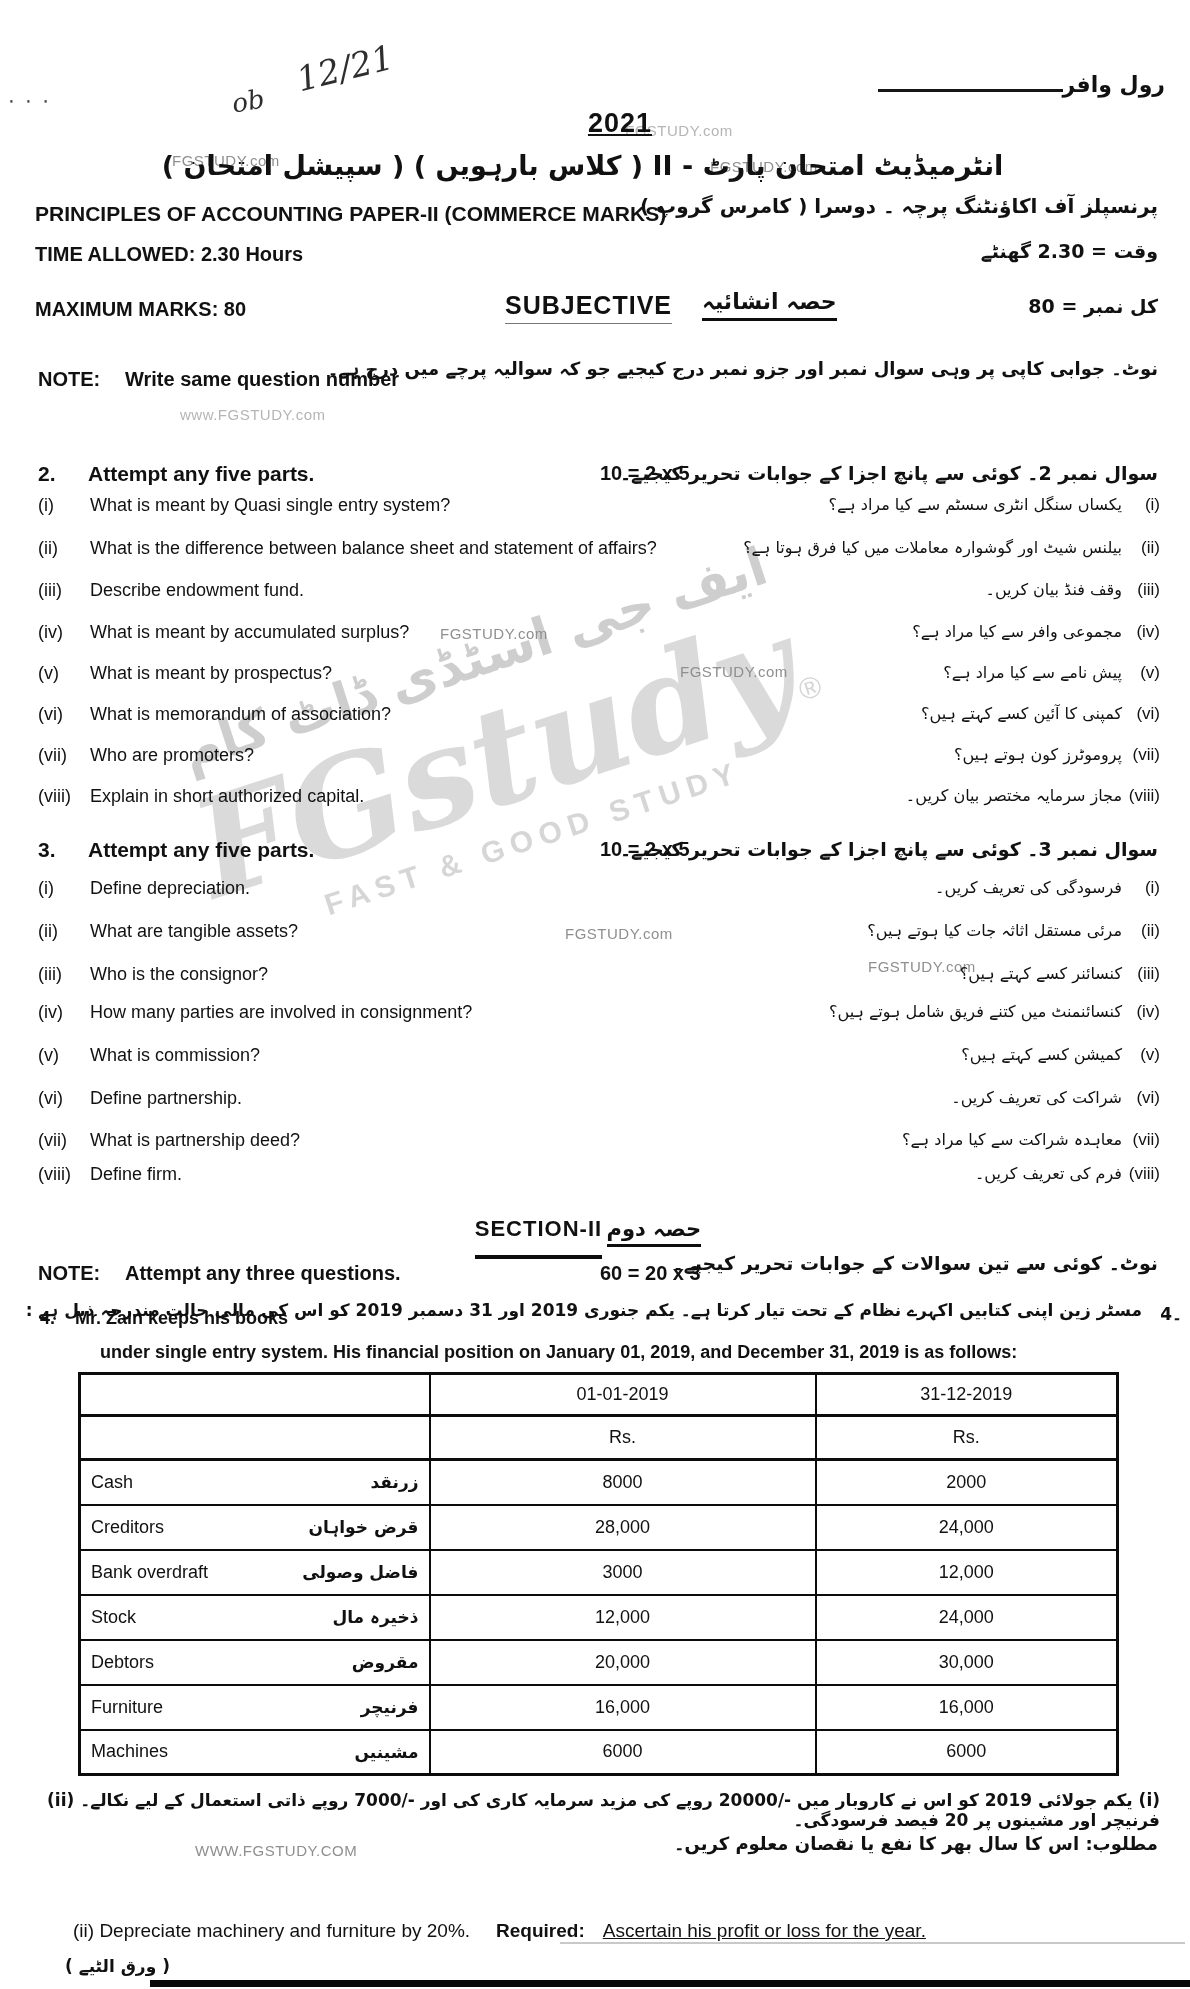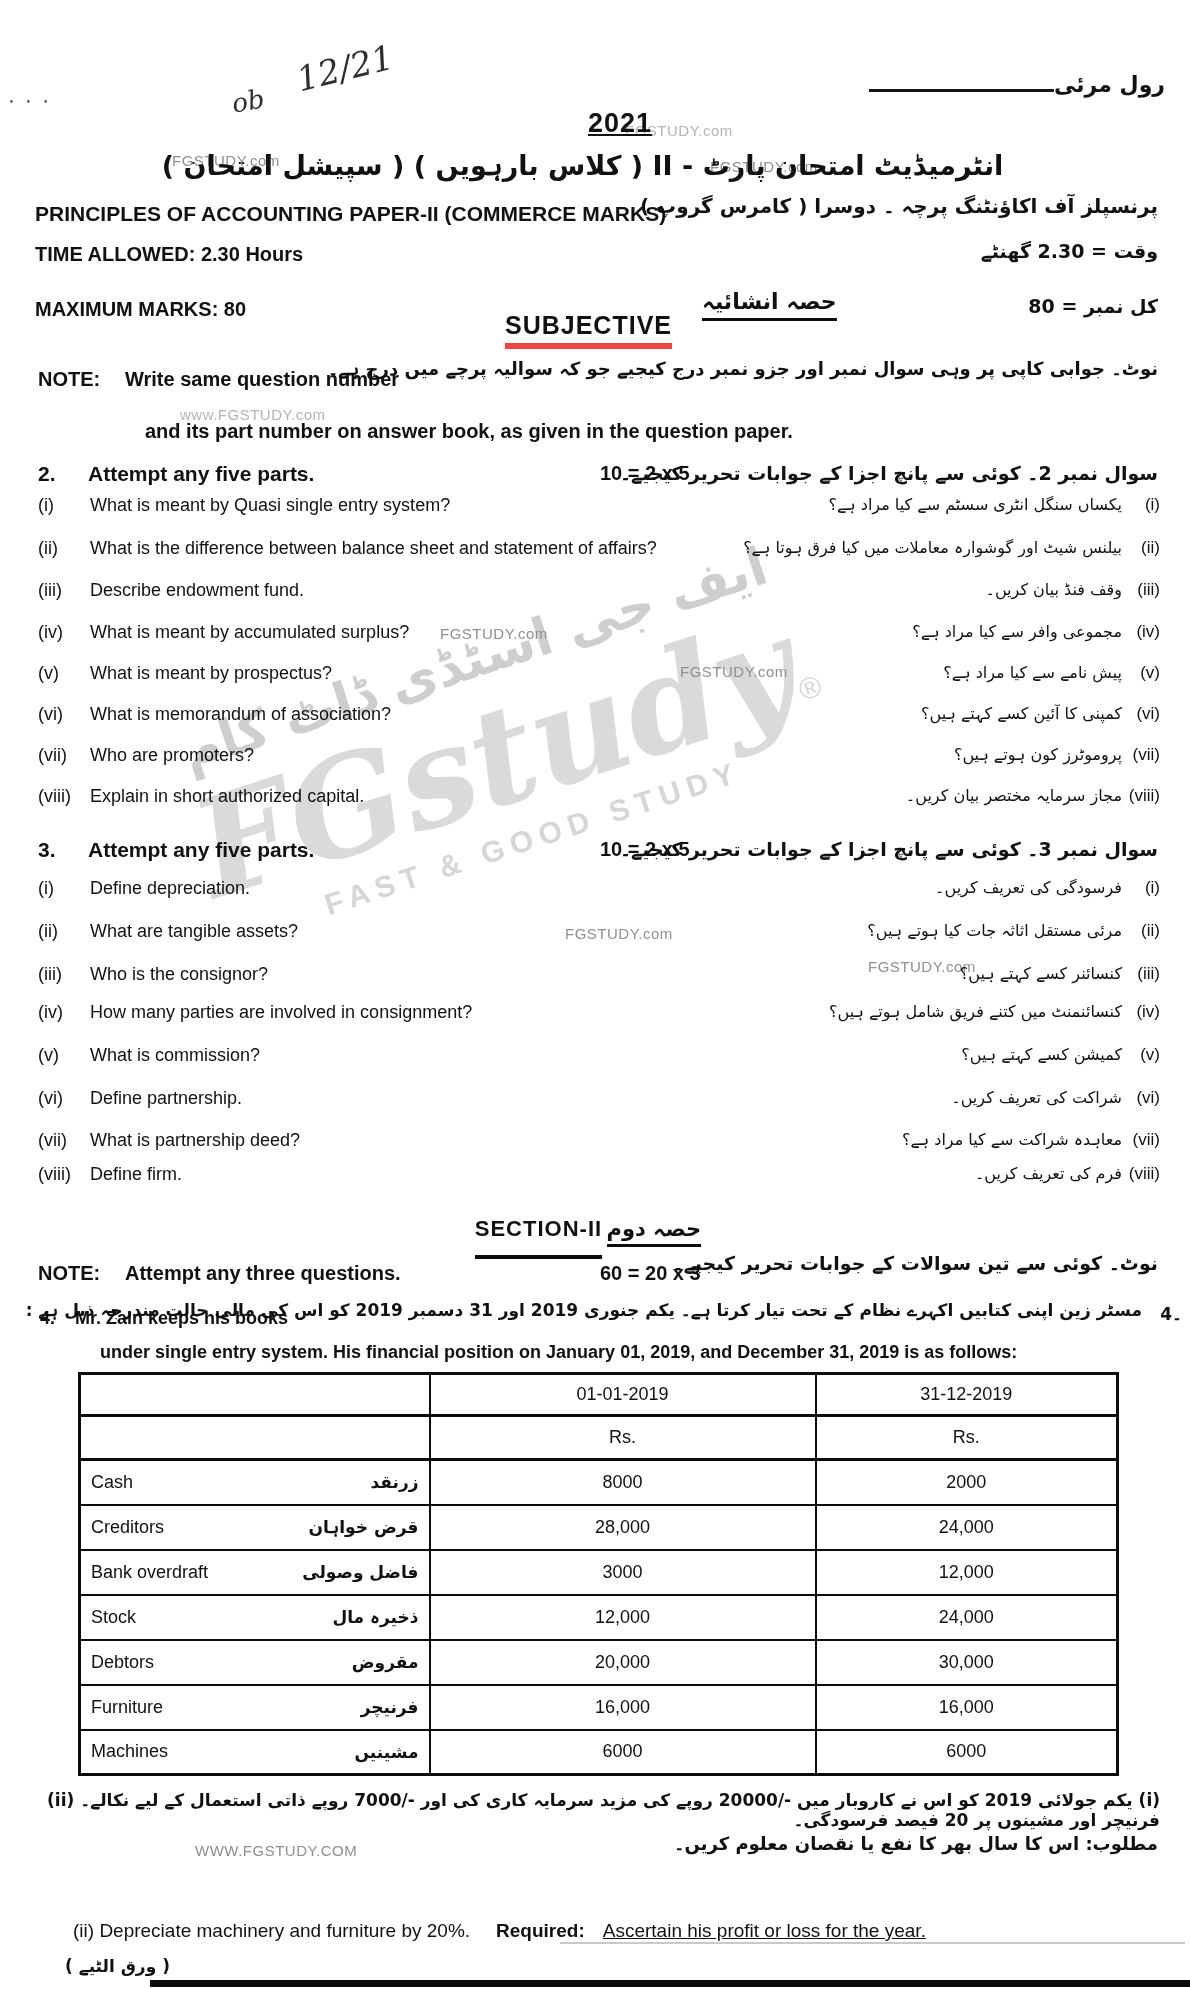--- a/index.html
+++ b/index.html
@@ -20,21 +20,21 @@
   .hw-frac{left:296px;top:48px;font-size:34px;font-style:italic;transform:rotate(-14deg);}
   .hw-ob{left:232px;top:86px;font-size:26px;font-style:italic;transform:rotate(-10deg);}
   .hw-dots{left:6px;top:88px;font-size:20px;letter-spacing:14px;color:#444;}
 
   .title-ur{left:0;top:150px;width:1165px;font-size:27px;font-weight:bold;text-align:center;}
   .subject-en{left:35px;top:202px;font-size:21px;font-weight:bold;}
   .subject-ur{right:32px;top:194px;font-size:20px;font-weight:bold;}
   .time-en{left:35px;top:243px;font-size:20px;font-weight:bold;}
   .time-ur{right:32px;top:240px;font-size:19px;font-weight:bold;}
   .marks-en{left:35px;top:298px;font-size:20px;font-weight:bold;}
-  .subjective{left:505px;top:291px;font-size:25px;font-weight:bold;letter-spacing:1px;border-bottom:6px solid #ef4444;padding-bottom:3px;margin-top:20px;}
+  .subjective{left:505px;top:291px;font-size:25px;font-weight:bold;letter-spacing:1px;border-bottom:1px solid #ef4444;padding-bottom:3px;}
   .hissa{left:702px;top:289px;font-size:22px;font-weight:bold;border-bottom:3px solid #0d0d0d;padding-bottom:4px;}
   .marks-ur{right:32px;top:295px;font-size:19px;font-weight:bold;}
 
   .note-label{left:38px;top:368px;font-size:20px;font-weight:bold;}
   .note-text1{left:125px;top:368px;font-size:20px;font-weight:bold;}
   .note-ur{right:32px;top:358px;font-size:18px;font-weight:bold;}
   .note-text2{left:145px;top:420px;font-size:20px;font-weight:bold;}
 
   .q-row{left:0;top:0;width:100%;height:34px;}
   .q-num{position:absolute;left:38px;font-size:21px;font-weight:bold;}
@@ -117,39 +117,38 @@
   <span class="abs wm-small" style="left:680px;top:663px;">FGSTUDY.com</span>
   <span class="abs wm-small" style="left:565px;top:925px;">FGSTUDY.com</span>
   <span class="abs wm-small" style="left:868px;top:958px;">FGSTUDY.com</span>
   <span class="abs wm-small" style="left:195px;top:1842px;">WWW.FGSTUDY.COM</span>
 
   <span class="abs handwriting hw-dots">٠ ٠ ٠</span>
   <span class="abs handwriting hw-ob">ob</span>
   <span class="abs handwriting hw-frac">12/21</span>
 
   <div class="abs year en">2021</div>
-  <div class="abs rollno ur"><span>رول مرئی</span><span class="roll-line"></span></div>
+  <div class="abs rollno ur"><span>رول وافر</span><span class="roll-line"></span></div>
 
   <div class="abs title-ur ur">انٹرمیڈیٹ امتحان پارٹ - II ( کلاس بارہویں ) ( سپیشل امتحان )</div>
 
   <div class="abs subject-en en">PRINCIPLES OF ACCOUNTING  PAPER-II  (COMMERCE MARKS)</div>
   <div class="abs subject-ur ur">پرنسپلز آف اکاؤنٹنگ پرچہ ۔ دوسرا ( کامرس گروپ )</div>
 
   <div class="abs time-en en">TIME ALLOWED: 2.30  Hours</div>
   <div class="abs time-ur ur">وقت    =    2.30 گھنٹے</div>
 
   <div class="abs marks-en en">MAXIMUM MARKS: 80</div>
   <div class="abs subjective en">SUBJECTIVE</div>
   <div class="abs hissa ur">حصہ انشائیہ</div>
   <div class="abs marks-ur ur">کل نمبر   =   80</div>
 
   <div class="abs note-label en">NOTE:</div>
   <div class="abs note-text1 en">Write same question number</div>
   <div class="abs note-ur ur">نوٹ۔    جوابی کاپی پر وہی سوال نمبر اور جزو نمبر درج کیجیے جو کہ سوالیہ پرچے میں درج ہے۔</div>
-  <div class="abs note-text2 en">and its part number on answer book, as given in the question paper.</div>
 
   <div class="abs q-row" style="top:462px;">
     <span class="q-num en">2.</span>
     <span class="q-head en">Attempt any five parts.</span>
     <span class="q-marks en">10 = 2 x 5</span>
     <span class="q-head-ur ur">سوال نمبر 2۔    کوئی سے پانچ اجزا کے جوابات تحریر کیجیے۔</span>
   </div>
 
   <div class="abs part-row" style="top:495px;">
     <span class="p-num en">(i)</span>

